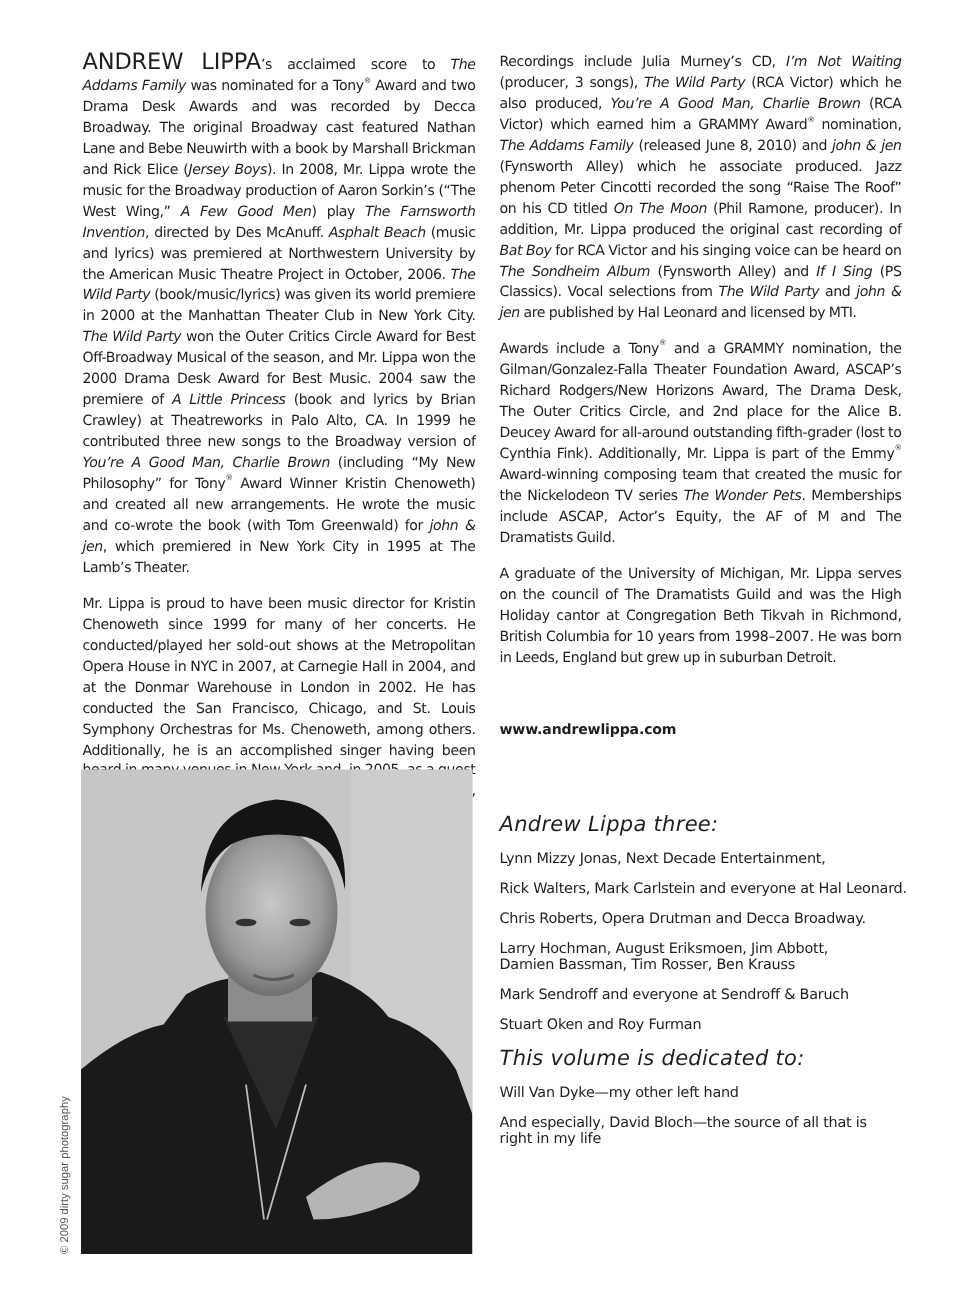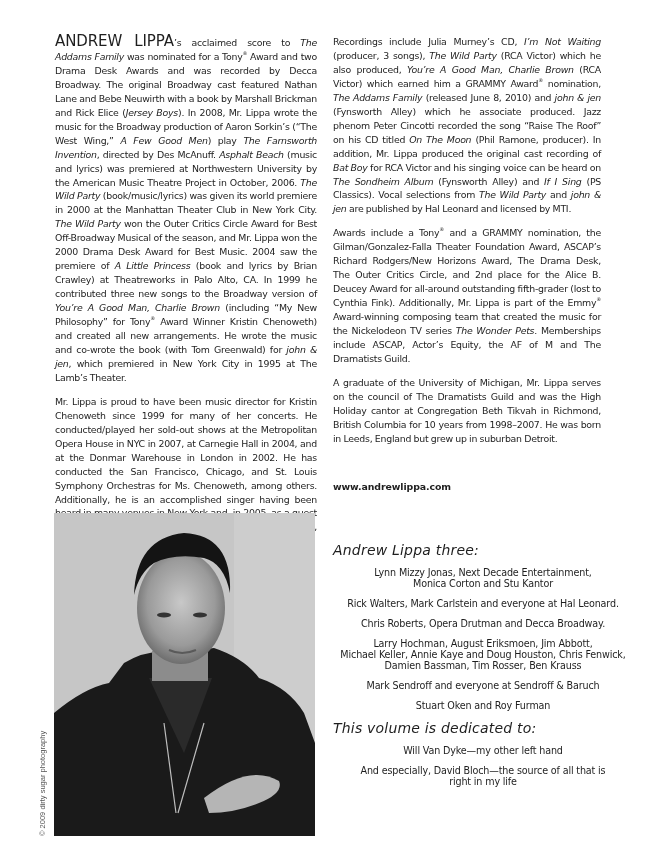--- a/index.html
+++ b/index.html
@@ -32,21 +32,21 @@
 
     #thanks {
       position: absolute; left: 333px; top: 542px; width: 300px; font-size: 9.6px; line-height: 11px;
       letter-spacing: -0.15px; white-space: nowrap;
     }
     #thanks h2 {
       font-style: italic; font-weight: normal; font-size: 14px; margin: 0 0 9px 0; letter-spacing: 0.2px;
       line-height: 16px;
     }
     #thanks .entry { margin: 0 0 9px 0; }
-    #thanks .entry span { display: block; text-align: center; }
+    #thanks .entry span { display: block; }
     #thanks h2.ded { margin-top: 0; }
   </style>
 </head>
 <body>
 
 <div id="left-col" class="col">
   <p>
     <span class="lead">ANDREW LIPPA</span><span>’s acclaimed score to </span><em>The Addams Family</em><span> was nominated for a Tony</span><sup>®</sup><span> Award and two Drama Desk Awards and was recorded by Decca Broadway. The original Broadway cast featured Nathan Lane and Bebe Neuwirth with a book by Marshall Brickman and Rick Elice (</span><em>Jersey Boys</em><span>). In 2008, Mr. Lippa wrote the music for the Broadway production of Aaron Sorkin’s (“The West Wing,” </span><em>A Few Good Men</em><span>) play </span><em>The Farnsworth Invention</em><span>, directed by Des McAnuff. </span><em>Asphalt Beach</em><span> (music and lyrics) was premiered at Northwestern University by the American Music Theatre Project in October, 2006. </span><em>The Wild Party</em><span> (book/music/lyrics) was given its world premiere in 2000 at the Manhattan Theater Club in New York City. </span><em>The Wild Party</em><span> won the Outer Critics Circle Award for Best Off-Broadway Musical of the season, and Mr. Lippa won the 2000 Drama Desk Award for Best Music. 2004 saw the premiere of </span><em>A Little Princess</em><span> (book and lyrics by Brian Crawley) at Theatreworks in Palo Alto, CA. In 1999 he contributed three new songs to the Broadway version of </span><em>You’re A Good Man, Charlie Brown</em><span> (including “My New Philosophy” for Tony</span><sup>®</sup><span> Award Winner Kristin Chenoweth) and created all new arrangements. He wrote the music and co-wrote the book (with Tom Greenwald) for </span><em>john &amp; jen</em><span>, which premiered in New York City in 1995 at The Lamb’s Theater.</span>
   </p>
   <p>Mr. Lippa is proud to have been music director for Kristin Chenoweth since 1999 for many of her concerts. He conducted/played her sold-out shows at the Metropolitan Opera House in NYC in 2007, at Carnegie Hall in 2004, and at the Donmar Warehouse in London in 2002. He has conducted the San Francisco, Chicago, and St. Louis Symphony Orchestras for Ms. Chenoweth, among others. Additionally, he is an accomplished singer having been heard in many venues in New York and, in 2005, as a guest artist at the Adelaide Cabaret Convention in Adelaide, Australia.</p>
@@ -81,31 +81,29 @@
     <path d="M115 137 Q128 143 142 137" stroke="#5a5a5a" stroke-width="2" fill="none"></path>
     <path d="M150 285 Q195 250 225 268 Q230 280 205 290 Q180 300 155 300 Z" fill="#b5b5b5"></path>
   </svg>
 </div>
 <div id="credit">© 2009 dirty sugar photography</div>
 
 <div id="thanks">
   <h2>Andrew Lippa three:</h2>
   <div class="entry">
       <span>Lynn Mizzy Jonas, Next Decade Entertainment,</span>
-      <span>Monica Corton and Stu Kantor</span>
     </div>
   <div class="entry">
       <span>Rick Walters, Mark Carlstein and everyone at Hal Leonard.</span>
     </div>
   <div class="entry">
       <span>Chris Roberts, Opera Drutman and Decca Broadway.</span>
     </div>
   <div class="entry">
       <span>Larry Hochman,  August Eriksmoen, Jim Abbott,</span>
-      <span>Michael Keller, Annie Kaye and Doug Houston, Chris Fenwick,</span>
       <span>Damien Bassman, Tim Rosser, Ben Krauss</span>
     </div>
   <div class="entry">
       <span>Mark Sendroff and everyone at Sendroff &amp; Baruch</span>
     </div>
   <div class="entry">
       <span>Stuart Oken and Roy Furman</span>
     </div>
 
   <h2 class="ded">This volume is dedicated to:</h2>

